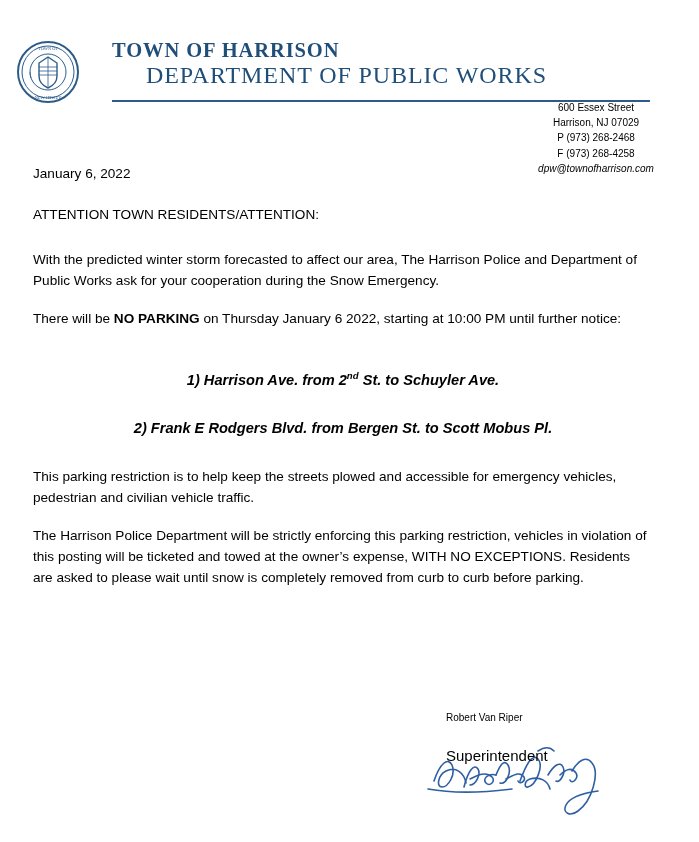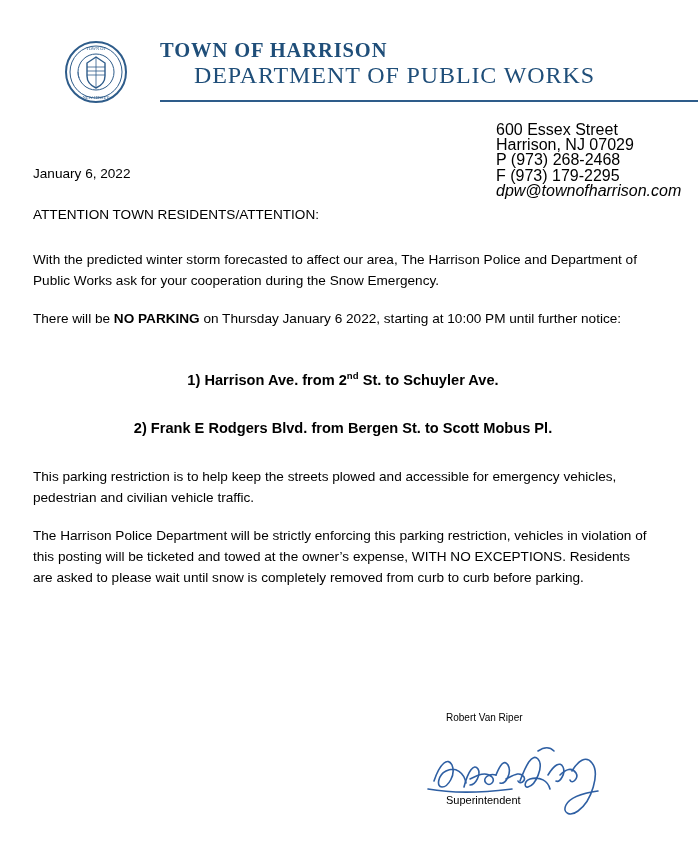--- a/index.html
+++ b/index.html
@@ -23,21 +23,20 @@
     box-sizing: border-box;
   }
 
   
   .letterhead {
     position: absolute;
     left: 0;
     top: 38px;
     width: 616px;
     height: 70px;
-    margin-left: 48px;
   }
   .seal {
     position: absolute;
     left: 16px;
     top: 2px;
     width: 64px;
     height: 64px;
   }
   .org-block {
     position: absolute;
@@ -70,25 +69,26 @@
     top: 62px;
     width: 538px;
     height: 2px;
     background: #2E5C8A;
   }
 
   
   .address {
     position: absolute;
     left: 496px;
-    top: 122px;
+    top: 100px;
     width: 200px;
-    font-size: 16px;
+    font-size: 10px;
     line-height: 15.2px;
     color: #000;
+    text-align: center;
   }
   .address .email {
     font-style: italic;
   }
 
   
   .body-text {
     position: absolute;
     left: 33px;
     top: 163px;
@@ -106,20 +106,21 @@
     color: #000000;
     font-weight: bold;
   }
 
   .numbered {
     font-weight: bold;
     font-size: 14.6px;
     text-align: center;
     margin: 0 0 27px 0;
     line-height: 21px;
+    font-style: italic;
   }
   .numbered.first { margin-top: 22px; }
   .numbered sup {
     font-size: 9.6px;
     vertical-align: super;
     line-height: 0;
   }
 
   .spacer-small { height: 6px; }
 
@@ -127,22 +128,22 @@
   .sig-name {
     position: absolute;
     left: 446px;
     top: 707px;
     font-size: 10px;
     line-height: 21px;
   }
   .sig-title {
     position: absolute;
     left: 446px;
-    top: 790px;
-    font-size: 11px;
+    top: 745px;
+    font-size: 15px;
     line-height: 21px;
   }
   .signature-svg {
     position: absolute;
     left: 420px;
     top: 735px;
     width: 200px;
     height: 88px;
   }
 </style>
@@ -174,21 +175,21 @@
       <div class="org-line2">DEPARTMENT OF PUBLIC WORKS</div>
     </div>
 
     <div class="rule"></div>
   </div>
 
   <div class="address">
     <div>600 Essex Street</div>
     <div>Harrison, NJ 07029</div>
     <div>P (973) 268-2468</div>
-    <div>F (973) 179-2295</div>
+    <div>F (973) 268-4258</div>
     <div class="email">dpw@townofharrison.com</div>
   </div>
 
   <div class="body-text">
 
     <p class="date">January 6, 2022</p>
 
     <p class="attn">ATTENTION TOWN RESIDENTS/ATTENTION:</p>
 
     <p class="p">With the predicted winter storm forecasted to affect our area, The Harrison Police and Department of Public Works ask for your cooperation during the Snow Emergency.</p>

